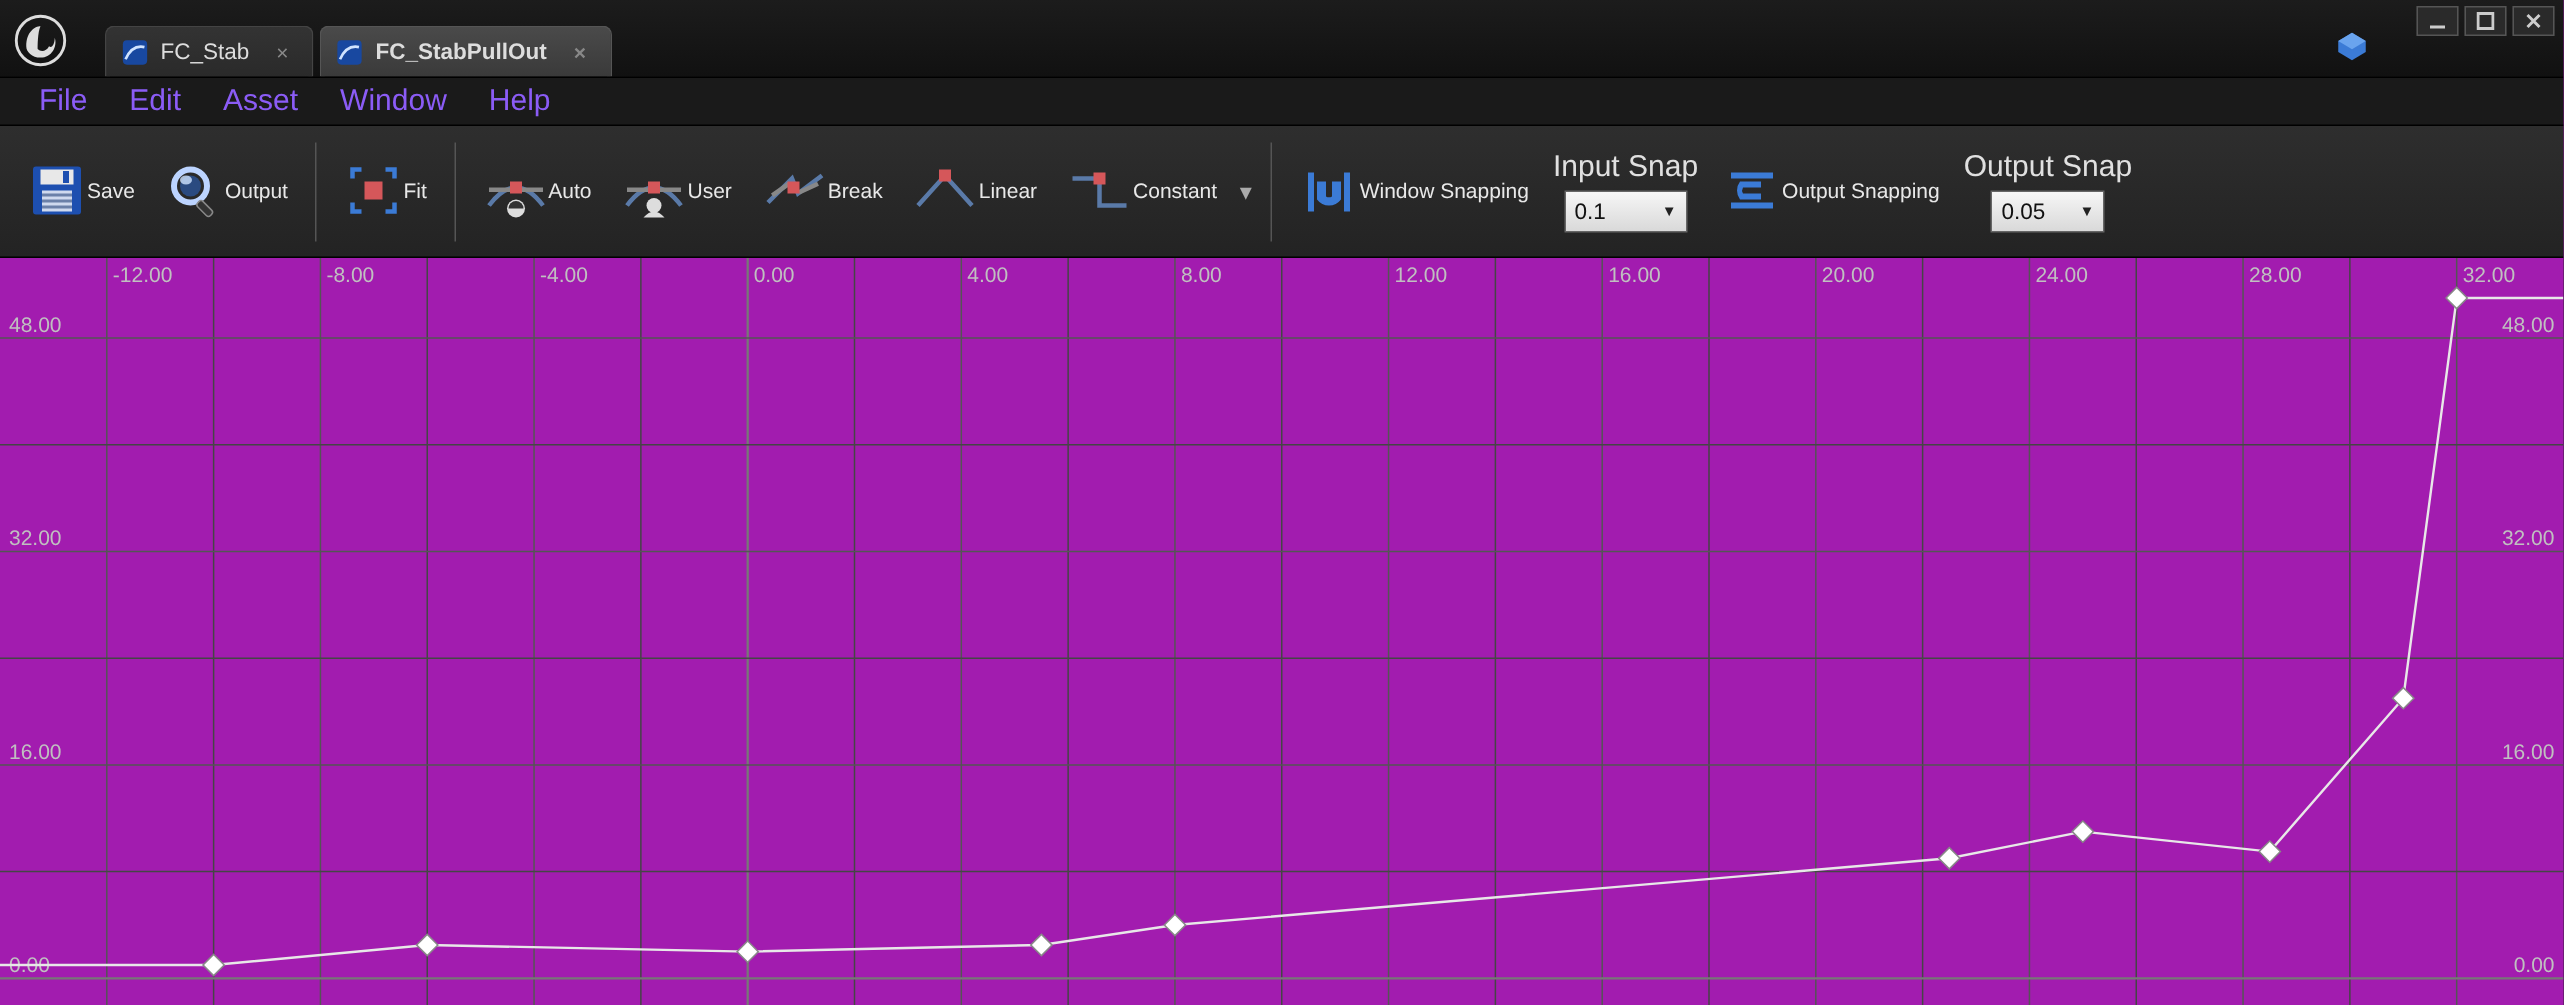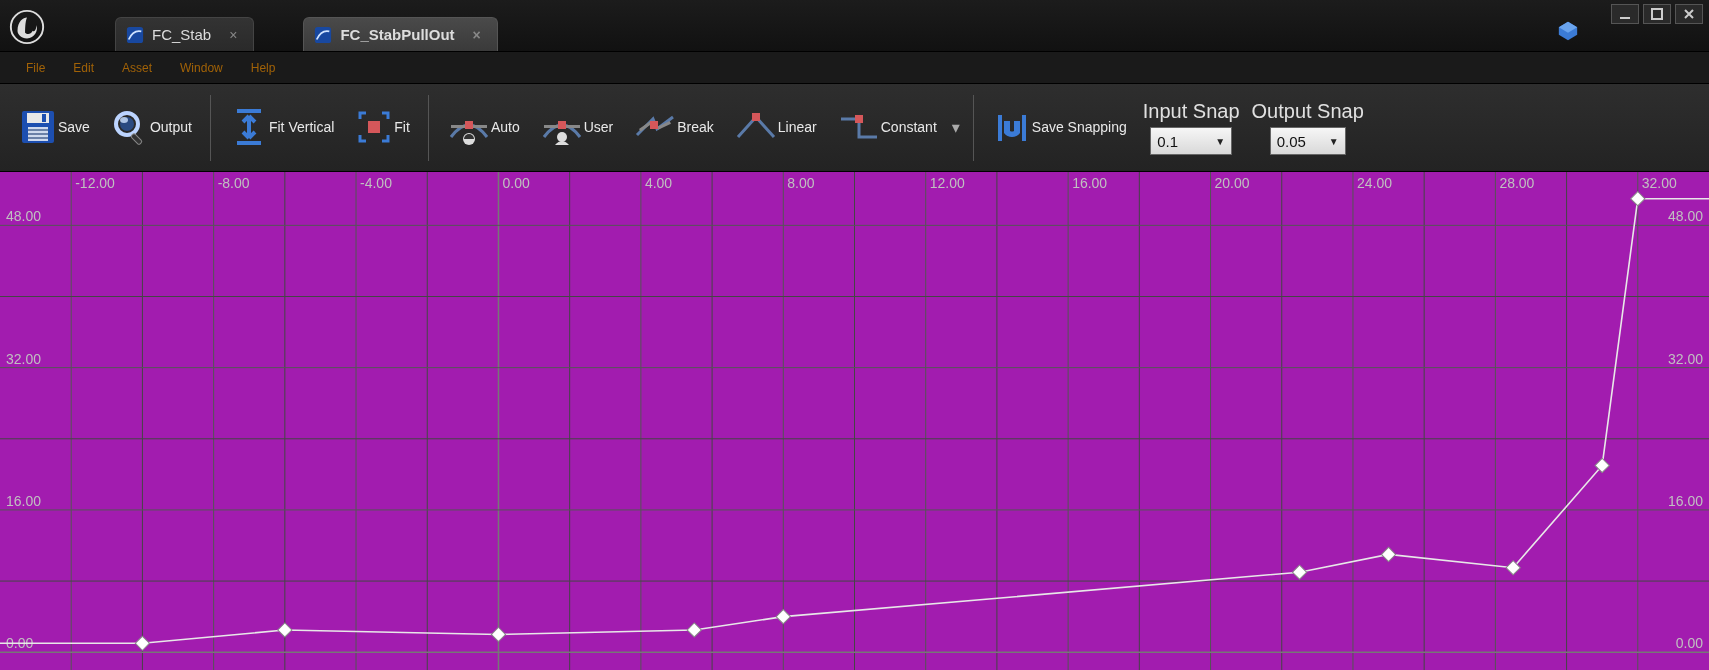--- a/index.html
+++ b/index.html
@@ -2,34 +2,34 @@
 <html><head>
 <meta charset="utf-8">
 <style>
   * { box-sizing: border-box; margin: 0; padding: 0; font-family: "Segoe UI", Arial, sans-serif; }
   body { background: #1a1a1a; width: 1709px; height: 670px; overflow: hidden; color: #ccc; user-select: none; }
 
   
   .titlebar { height: 52px; background: linear-gradient(#1c1c1c,#111); display:flex; align-items:flex-end; position:relative; border-bottom:1px solid #000; }
   .ue-logo { position:absolute; left:8px; top:8px; width:38px; height:38px; }
   .tabs { margin-left:70px; display:flex; align-items:flex-end; height:100%; }
-  .tab { display:flex; align-items:center; gap:8px; height:34px; padding:0 16px 0 10px; color:#ddd; font-size:15px; border-top-left-radius:6px; border-top-right-radius:6px; position:relative; margin-right:4px;margin-left:45px; }
+  .tab { display:flex; align-items:center; gap:8px; height:34px; padding:0 16px 0 10px; color:#ddd; font-size:15px; border-top-left-radius:6px; border-top-right-radius:6px; position:relative; margin-right:4px; }
   .tab.inactive { background:linear-gradient(#333,#2a2a2a); border:1px solid #444; border-bottom:none; }
   .tab.active { background:linear-gradient(#4a4a4a,#3a3a3a); border:1px solid #555; border-bottom:none;font-weight:bold; }
   .tab-icon { width:18px; height:18px; }
   .tab-close { color:#888; font-size:14px; margin-left:10px; cursor:pointer; }
 
   .win-controls { position:absolute; right:6px; top:4px; display:flex; gap:4px; }
   .win-btn { width:28px; height:20px; background:#2a2a2a; border:1px solid #555; display:flex; align-items:center; justify-content:center; color:#ccc; font-size:13px; }
 
   .source-icon { position:absolute; right:130px; top:20px; }
 
   
   .menubar { height:32px; background:#1a1a1a; display:flex; align-items:center; padding-left:12px; gap:0; border-bottom:1px solid #000; }
-  .menuitem { padding:6px 14px; color:#a16207; font-size:12px; cursor:pointer; }
+  .menuitem { padding:6px 14px; color:#8b5cf6; font-size:20px; cursor:pointer; }
 
   
   .toolbar { height:88px; background:linear-gradient(#2e2e2e,#232323); display:flex; align-items:center; padding:0 8px; gap:0; border-bottom:1px solid #000; }
   .tb-btn { display:flex; flex-direction:row; align-items:center; justify-content:flex-end; height:78px; padding:4px 10px 6px; color:#e8e8e8; font-size:14px; cursor:pointer; border-radius:4px; }
   .tb-icon { height:44px; display:flex; align-items:center; justify-content:center; }
   .tb-sep { width:1px; height:66px; background:#555; margin:0 8px; }
   .tb-drop { width:18px; display:flex; align-items:center; justify-content:center; color:#aaa; cursor:pointer; }
 
   .snap-block { display:flex; flex-direction:column; align-items:center; justify-content:center; gap:4px; height:78px; padding:0 6px; }
   .snap-label { color:#e0e0e0; font-size:20px; }
@@ -130,30 +130,20 @@
           <ellipse cx="14" cy="13" rx="4" ry="3" fill="#cfe3ff" opacity="0.8"></ellipse>
           <rect x="24" y="26" width="12" height="5" rx="2" transform="rotate(45 24 26)" fill="#333" stroke="#888"></rect>
         </svg>
       </div>
     <span>Output</span>
   </div>
 
   <div class="tb-sep"></div>
 
 
-  <div class="tb-btn">
-    <div class="tb-icon">
-        <svg width="40" height="40" viewBox="0 0 40 40">
-          <path d="M8 4 L32 4 M8 36 L32 36" stroke="#3b7bd6" stroke-width="4"></path>
-          <path d="M20 9 L20 31" stroke="#3b7bd6" stroke-width="4"></path>
-          <path d="M20 9 L14 15 M20 9 L26 15 M20 31 L14 25 M20 31 L26 25" stroke="#3b7bd6" stroke-width="4" fill="none"></path>
-        </svg>
-      </div>
-    <span>Fit Vertical</span>
-  </div>
 
   <div class="tb-btn">
     <div class="tb-icon">
         <svg width="40" height="40" viewBox="0 0 40 40">
       <rect x="14" y="14" width="12" height="12" fill="#d5575a"></rect>
       <path d="M6 12 L6 6 L12 6 M28 6 L34 6 L34 12 M34 28 L34 34 L28 34 M12 34 L6 34 L6 28" stroke="#3b7bd6" stroke-width="3" fill="none"></path>
     </svg>
       </div>
     <span>Fit</span>
   </div>
@@ -223,31 +213,40 @@
 
   <div class="tb-sep"></div>
 
   <div class="tb-btn">
     <div class="tb-icon">
         <svg width="40" height="40" viewBox="0 0 40 40">
           <path d="M8 8 L8 34 M32 8 L32 34" stroke="#3b7bd6" stroke-width="4"></path>
           <path d="M12 26 A10 10 0 0 0 28 26 L28 14 L22 14 L22 24 A4 4 0 0 1 18 24 L18 14 L12 14 Z" fill="#3b7bd6"></path>
         </svg>
       </div>
-    <span>Save Snapping</span>
+    <span>Window Snapping</span>
   </div>
 
   <div class="snap-block">
     <div class="snap-label">Input Snap</div>
     <div class="snap-select" style="width:82px">
       <span>0.1</span>
       <span class="sel-arrow">▼</span>
     </div>
   </div>
 
+  <div class="tb-btn">
+    <div class="tb-icon">
+        <svg width="40" height="40" viewBox="0 0 40 40">
+          <path d="M6 10 L34 10 M6 30 L34 30" stroke="#3b7bd6" stroke-width="4"></path>
+          <path d="M14 28 A10 10 0 0 0 26 28 L26 14 L22 14 L22 26 A4 4 0 0 1 18 26 L18 14 L14 14 Z" fill="#3b7bd6" transform="rotate(90 20 20)"></path>
+        </svg>
+      </div>
+    <span>Output Snapping</span>
+  </div>
 
   <div class="snap-block">
     <div class="snap-label">Output Snap</div>
     <div class="snap-select" style="width:76px">
       <span>0.05</span>
       <span class="sel-arrow">▼</span>
     </div>
   </div>
 </div>
 

